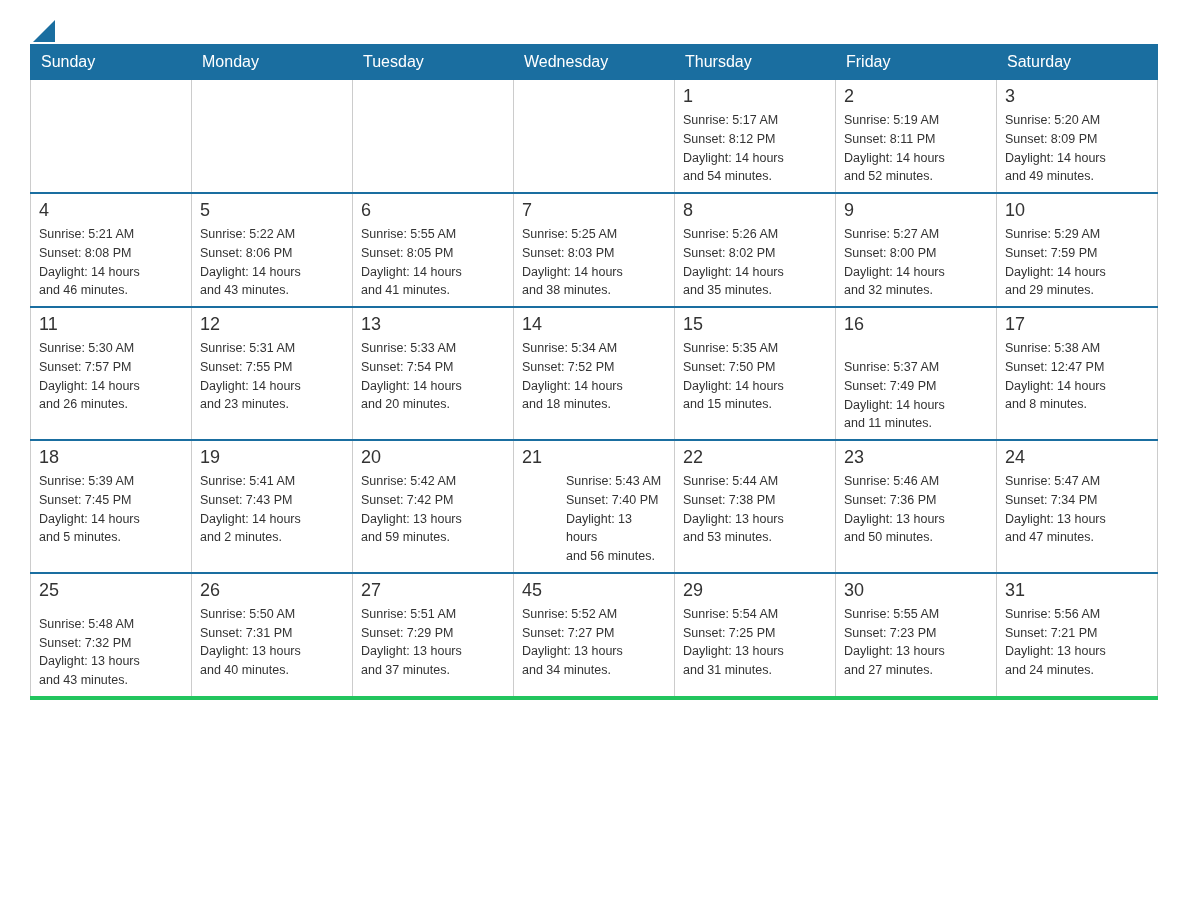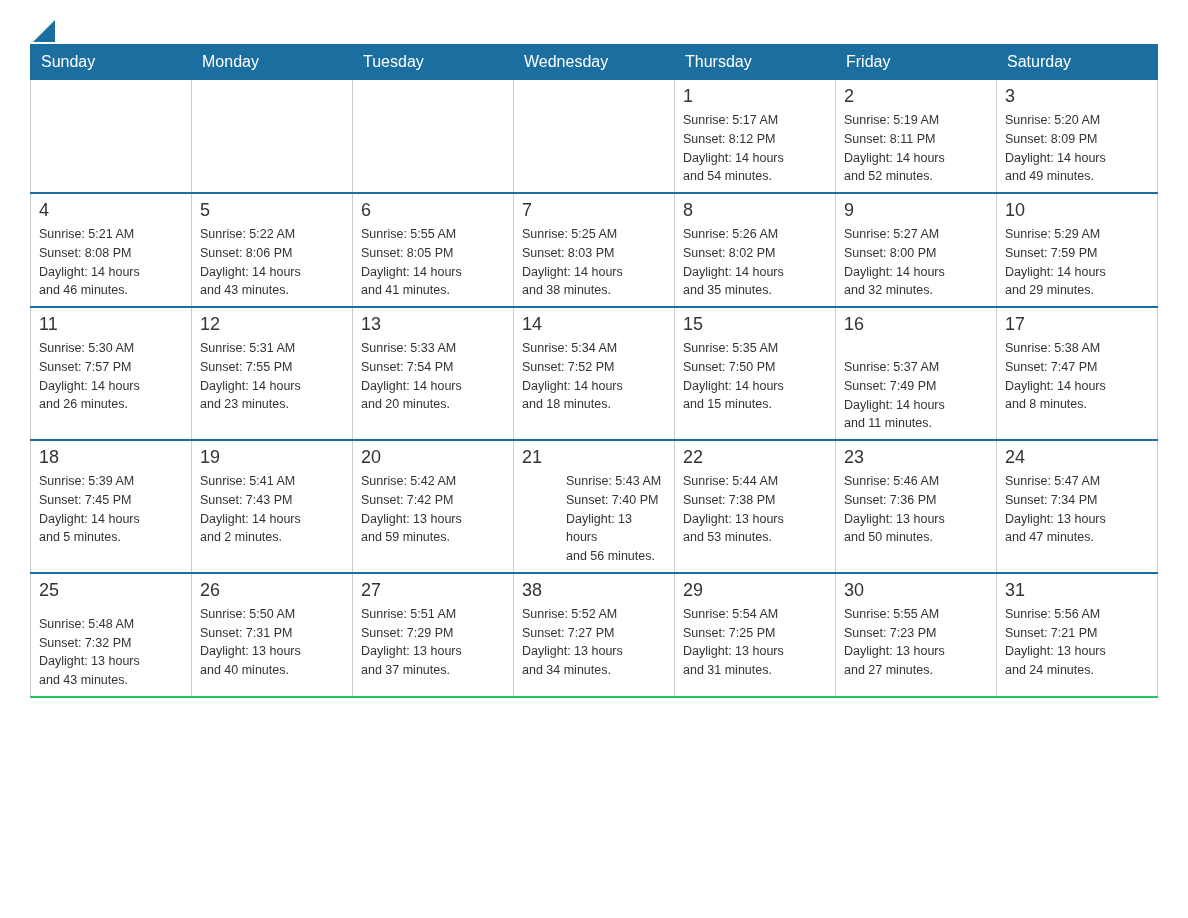--- a/index.html
+++ b/index.html
@@ -85,21 +85,21 @@
       line-height: 1.5;
       color: #333;
     }
     .empty-cell {
       background: #fff;
     }
     .calendar tr td {
       border-bottom: 2px solid #1a6ea0;
     }
     .calendar tr:last-child td {
-      border-bottom: 2px solid #22c55e;
+      border-bottom: 4px solid #22c55e;
     }
     .logo-line1 {
       display: flex;
       align-items: center;
     }
   </style>
 </head>
 <body>
 
 <div class="header">
@@ -250,21 +250,21 @@
         <td>
           <span class="day-number">16</span>
           <div class="day-info" style="white-space: pre-line; margin-top: 23px;">Sunrise: 5:37 AM
 Sunset: 7:49 PM
 Daylight: 14 hours
 and 11 minutes.</div>
         </td>
         <td>
           <span class="day-number">17</span>
           <div class="day-info" style="white-space: pre-line;">Sunrise: 5:38 AM
-Sunset: 7:47 PM
+Sunset: 12:47 PM
 Daylight: 14 hours
 and 8 minutes.</div>
         </td>
       </tr>
       <tr>
         <td>
           <span class="day-number">18</span>
           <div class="day-info" style="white-space: pre-line;">Sunrise: 5:39 AM
 Sunset: 7:45 PM
 Daylight: 14 hours
@@ -329,21 +329,21 @@
 and 40 minutes.</div>
         </td>
         <td>
           <span class="day-number">27</span>
           <div class="day-info" style="white-space: pre-line;">Sunrise: 5:51 AM
 Sunset: 7:29 PM
 Daylight: 13 hours
 and 37 minutes.</div>
         </td>
         <td>
-          <span class="day-number">38</span>
+          <span class="day-number">45</span>
           <div class="day-info" style="white-space: pre-line;">Sunrise: 5:52 AM
 Sunset: 7:27 PM
 Daylight: 13 hours
 and 34 minutes.</div>
         </td>
         <td>
           <span class="day-number">29</span>
           <div class="day-info" style="white-space: pre-line;">Sunrise: 5:54 AM
 Sunset: 7:25 PM
 Daylight: 13 hours

